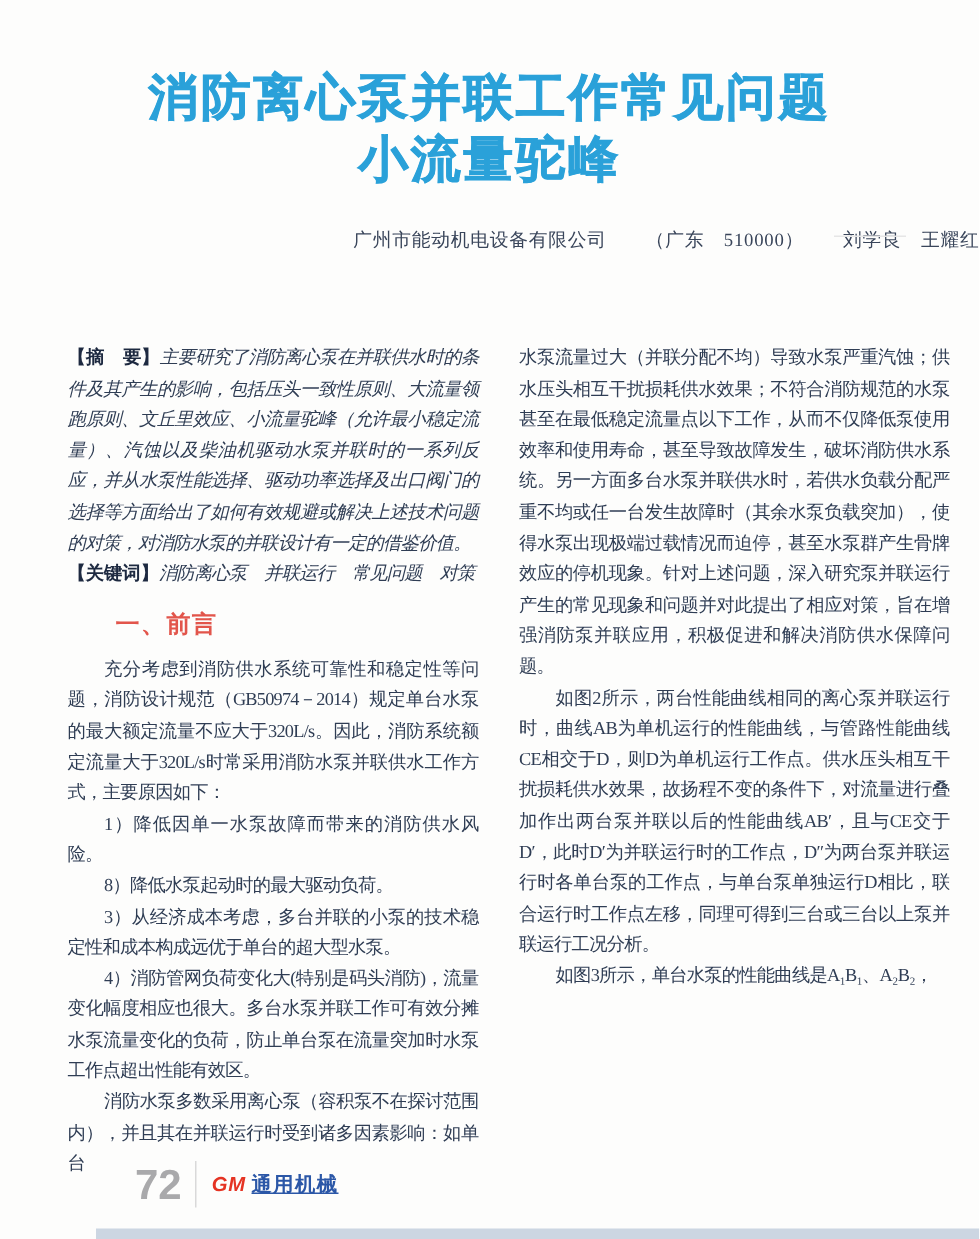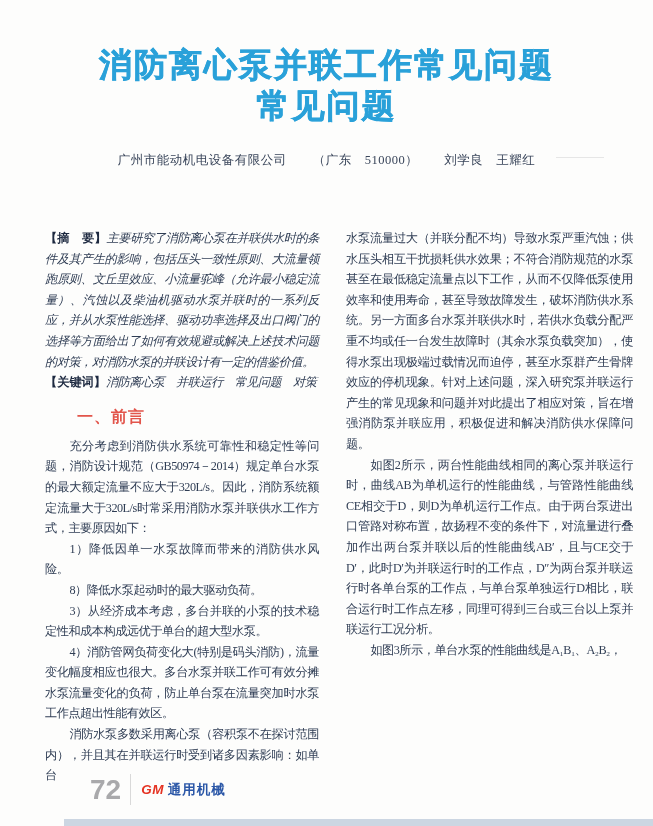--- a/index.html
+++ b/index.html
@@ -12,21 +12,21 @@
   .title {
     position:absolute; top:44px; left:0; right:0;
     text-align:center;
     font-family:"Liberation Sans", sans-serif;
     font-weight:900; font-size:33px; line-height:41px;
     color:#2aa1d9; letter-spacing:2px;
     -webkit-text-stroke:0.6px #2aa1d9;
   }
   .byline {
     position:absolute; top:152px; left:0; right:0;
-    text-align:center; font-size:12.5px; color:#39455a;
+    text-align:right; font-size:12.5px; color:#39455a;
     letter-spacing:0.5px;
   }
   .byline-rule {
     position:absolute; top:157px; left:556px; width:48px; height:1px;
     background:#e6e6e6;
   }
   
   .columns {
     position:absolute; top:228px; left:45px;
     display:flex; gap:27px;
@@ -55,40 +55,40 @@
     display:flex; align-items:center;margin-left:48px;
   }
   .page-num {
     font-family:"Liberation Sans", sans-serif;
     font-size:28px; font-weight:bold; color:#a9a9ab;
     padding-right:9px; line-height:30px;
   }
   .footer-divider { width:1px; height:31px; background:#d9d9d9; margin-right:10px; }
   .logo-line { font-family:"Liberation Sans", sans-serif; font-size:13.5px; line-height:15px; }
   .gm   { color:#e53323; font-weight:900; font-style:italic; letter-spacing:0.5px; }
-  .gm-name { color:#2b57a7; font-weight:bold; letter-spacing:1px; }
+  .gm-name { color:#2b57a7; font-weight:bold; letter-spacing:1px;text-decoration:underline; }
   .issue-line {
     font-size:10.5px; color:#5f7191; line-height:15px;
     font-family:"Liberation Serif", serif;
   }
   .issue-line .website { margin-right:14px; color:#6b7a92; }
   .issue-line .issue   { color:#47597b; }
   .bottom-strip {
     position:absolute; left:64px; right:0; bottom:0; height:7px;
     background:#ccd6e2;
   }
 </style>
 </head>
 <body>
 
 <div class="page">
 
   <div class="title">
     <div>消防离心泵并联工作常见问题</div>
-    <div>常见问题</div>
+    <div>小流量驼峰</div>
   </div>
 
   <div class="byline">广州市能动机电设备有限公司　　（广东　510000）　　刘学良　王耀红</div>
   <div class="byline-rule"></div>
 
   <div class="columns">
 
     <div class="col-left">
       <p class="abstract"><span class="b-label">【摘　要】</span><span class="kai">主要研究了消防离心泵在并联供水时的条件及其产生的影响，包括压头一致性原则、大流量领跑原则、文丘里效应、小流量驼峰（允许最小稳定流量）、汽蚀以及柴油机驱动水泵并联时的一系列反应，并从水泵性能选择、驱动功率选择及出口阀门的选择等方面给出了如何有效规避或解决上述技术问题的对策，对消防水泵的并联设计有一定的借鉴价值。</span></p>
 
@@ -101,21 +101,21 @@
       <p class="indent">8）降低水泵起动时的最大驱动负荷。</p>
       <p class="indent">3）从经济成本考虑，多台并联的小泵的技术稳定性和成本构成远优于单台的超大型水泵。</p>
       <p class="indent">4）消防管网负荷变化大(特别是码头消防)，流量变化幅度相应也很大。多台水泵并联工作可有效分摊水泵流量变化的负荷，防止单台泵在流量突加时水泵工作点超出性能有效区。</p>
       <p class="indent">消防水泵多数采用离心泵（容积泵不在探讨范围内），并且其在并联运行时受到诸多因素影响：如单台</p>
     </div>
 
     <div class="col-right">
       <p>水泵流量过大（并联分配不均）导致水泵严重汽蚀；供水压头相互干扰损耗供水效果；不符合消防规范的水泵甚至在最低稳定流量点以下工作，从而不仅降低泵使用效率和使用寿命，甚至导致故障发生，破坏消防供水系统。另一方面多台水泵并联供水时，若供水负载分配严重不均或任一台发生故障时（其余水泵负载突加），使得水泵出现极端过载情况而迫停，甚至水泵群产生骨牌效应的停机现象。针对上述问题，深入研究泵并联运行产生的常见现象和问题并对此提出了相应对策，旨在增强消防泵并联应用，积极促进和解决消防供水保障问题。</p>
 
 
-      <p class="indent">如图2所示，两台性能曲线相同的离心泵并联运行时，曲线AB为单机运行的性能曲线，与管路性能曲线CE相交于D，则D为单机运行工作点。由于两台泵进出口管路对称布置，故扬程不变的条件下，对流量进行叠加作出两台泵并联以后的性能曲线AB′，且与CE交于D′，此时D′为并联运行时的工作点，D″为两台泵并联运行时各单台泵的工作点，与单台泵单独运行D相比，联合运行时工作点左移，同理可得到三台或三台以上泵并联运行工况分析。</p>
+      <p class="indent">如图2所示，两台性能曲线相同的离心泵并联运行时，曲线AB为单机运行的性能曲线，与管路性能曲线CE相交于D，则D为单机运行工作点。供水压头相互干扰损耗供水效果，故扬程不变的条件下，对流量进行叠加作出两台泵并联以后的性能曲线AB′，且与CE交于D′，此时D′为并联运行时的工作点，D″为两台泵并联运行时各单台泵的工作点，与单台泵单独运行D相比，联合运行时工作点左移，同理可得到三台或三台以上泵并联运行工况分析。</p>
       <p class="indent">如图3所示，单台水泵的性能曲线是A₁B₁、A₂B₂，</p>
     </div>
 
   </div>
 
   <div class="footer">
     <span class="page-num">72</span>
     <span class="footer-divider"></span>
     <span class="logo-block">
       <div class="logo-line"><span class="gm">GM</span>&nbsp;<span class="gm-name">通用机械</span></div>

